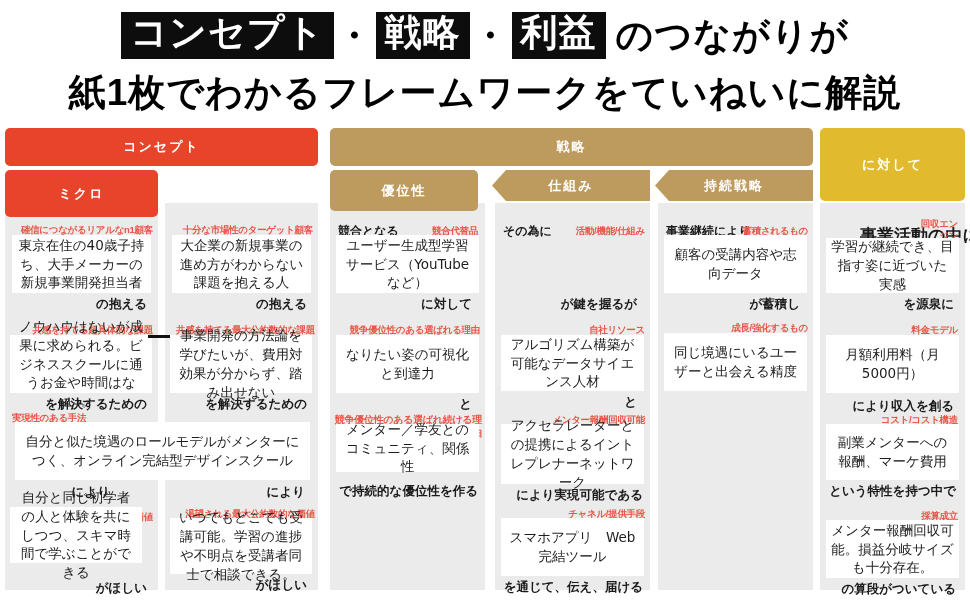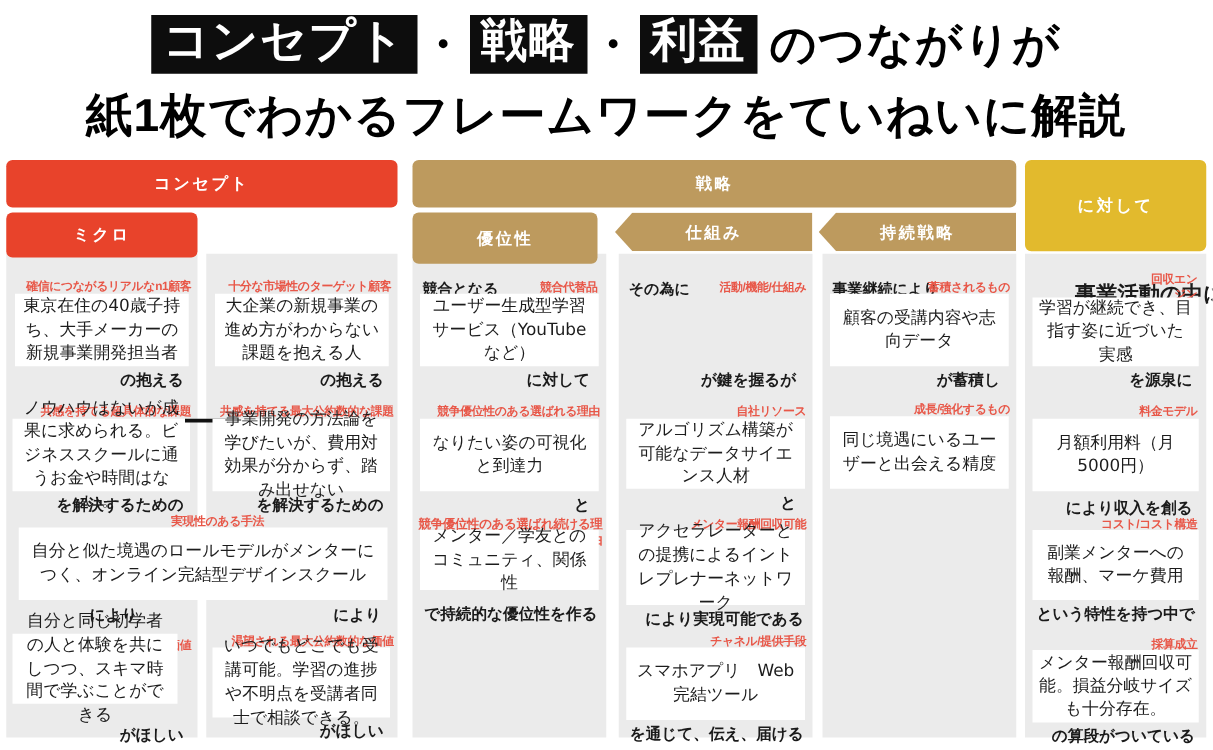--- a/index.html
+++ b/index.html
@@ -52,34 +52,34 @@
   <div class="abs panel" style="left:5px;width:153px"></div>
   <div class="abs panel" style="left:165px;width:153px"></div>
   <div class="abs panel" style="left:330px;width:155px"></div>
   <div class="abs panel" style="left:495px;width:155px"></div>
   <div class="abs panel" style="left:658px;width:155px"></div>
   <div class="abs panel" style="left:820px;width:145px"></div>
 
   <div class="abs hdr red" style="left:5px;top:0;width:313px;height:38px">コンセプト</div>
   <div class="abs hdr gold" style="left:330px;top:0;width:483px;height:38px">戦略</div>
   <div class="abs hdr yellow" style="left:820px;top:0;width:145px;height:73px">に対して</div>
-  <div class="abs hdr red" style="left:5px;top:42px;width:153px;height:36px">ミクロ</div>
+  <div class="abs hdr red" style="left:5px;top:42px;width:153px;height:47px">ミクロ</div>
   <div class="abs hdr gold" style="left:330px;top:42px;width:148px;height:41px">優位性</div>
   <div class="abs hdr gold arrowL" style="left:492px;top:42px;width:158px;height:31px">仕組み</div>
   <div class="abs hdr gold arrowL" style="left:655px;top:42px;width:158px;height:31px">持続戦略</div>
 
   <div class="abs lbl" style="left:7px;top:96px;width:146px">確信につながるリアルなn1顧客</div>
   <div class="abs hbox" style="left:12px;top:107px;width:139px;height:58px">東京在住の40歳子持ち、大手メーカーの新規事業開発担当者</div>
   <div class="abs sfx" style="left:7px;top:168px;width:140px">の抱える</div>
   <div class="abs lbl" style="left:7px;top:196px;width:146px">共感を持てる超具体的な課題</div>
   <div class="abs hbox" style="left:10px;top:207px;width:142px;height:58px">ノウハウはないが成果に求められる。ビジネススクールに通うお金や時間はない。</div>
   <div class="abs sfx" style="left:7px;top:268px;width:140px">を解決するための</div>
   <div class="abs conn" style="left:148px;top:207px;width:34px"></div>
 
-  <div class="abs lbl" style="left:34px;top:284px;width:280px;text-align:center">実現性のある手法</div>
+  <div class="abs lbl" style="left:12px;top:284px;width:280px;text-align:left">実現性のある手法</div>
   <div class="abs hbox" style="left:15px;top:294px;width:295px;height:58px">自分と似た境遇のロールモデルがメンターにつく、オンライン完結型デザインスクール</div>
   <div class="abs sfx" style="left:5px;top:356px;width:105px">により</div>
   <div class="abs sfx" style="left:165px;top:356px;width:140px">により</div>
 
   <div class="abs lbl" style="left:7px;top:383px;width:146px">渇望される超具体的な価値</div>
   <div class="abs hbox" style="left:10px;top:379px;width:132px;height:56px">自分と同じ初学者の人と体験を共にしつつ、スキマ時間で学ぶことができる</div>
   <div class="abs sfx" style="left:7px;top:452px;width:140px">がほしい</div>
 
   <div class="abs lbl" style="left:167px;top:96px;width:146px">十分な市場性のターゲット顧客</div>
   <div class="abs hbox" style="left:172px;top:107px;width:139px;height:58px">大企業の新規事業の進め方がわからない課題を抱える人</div>

